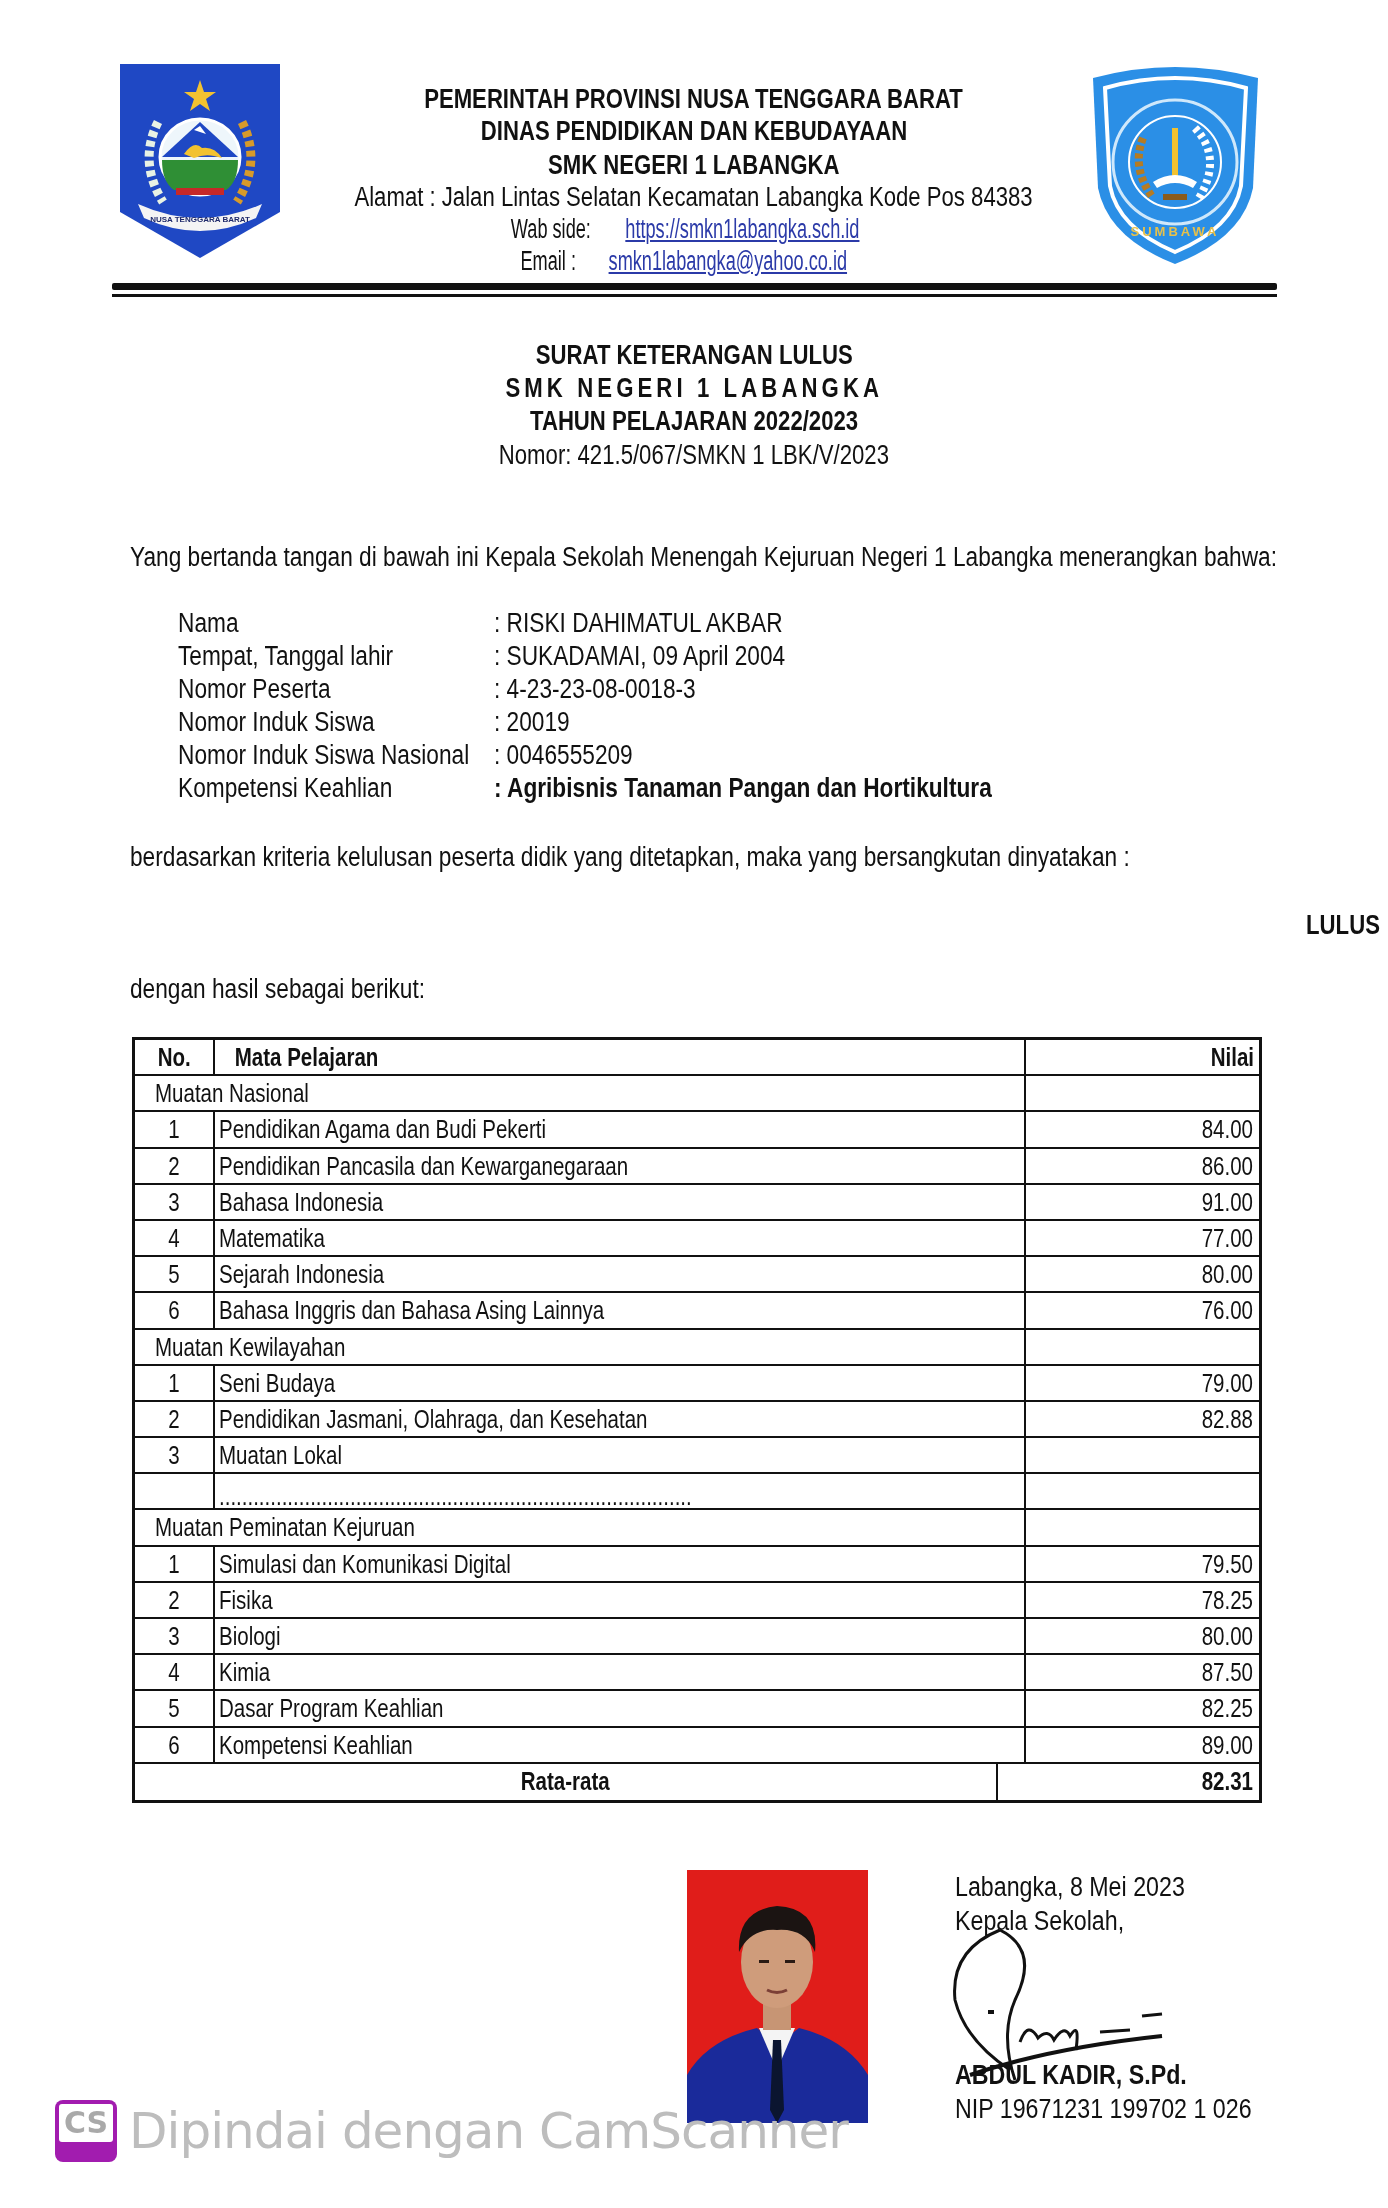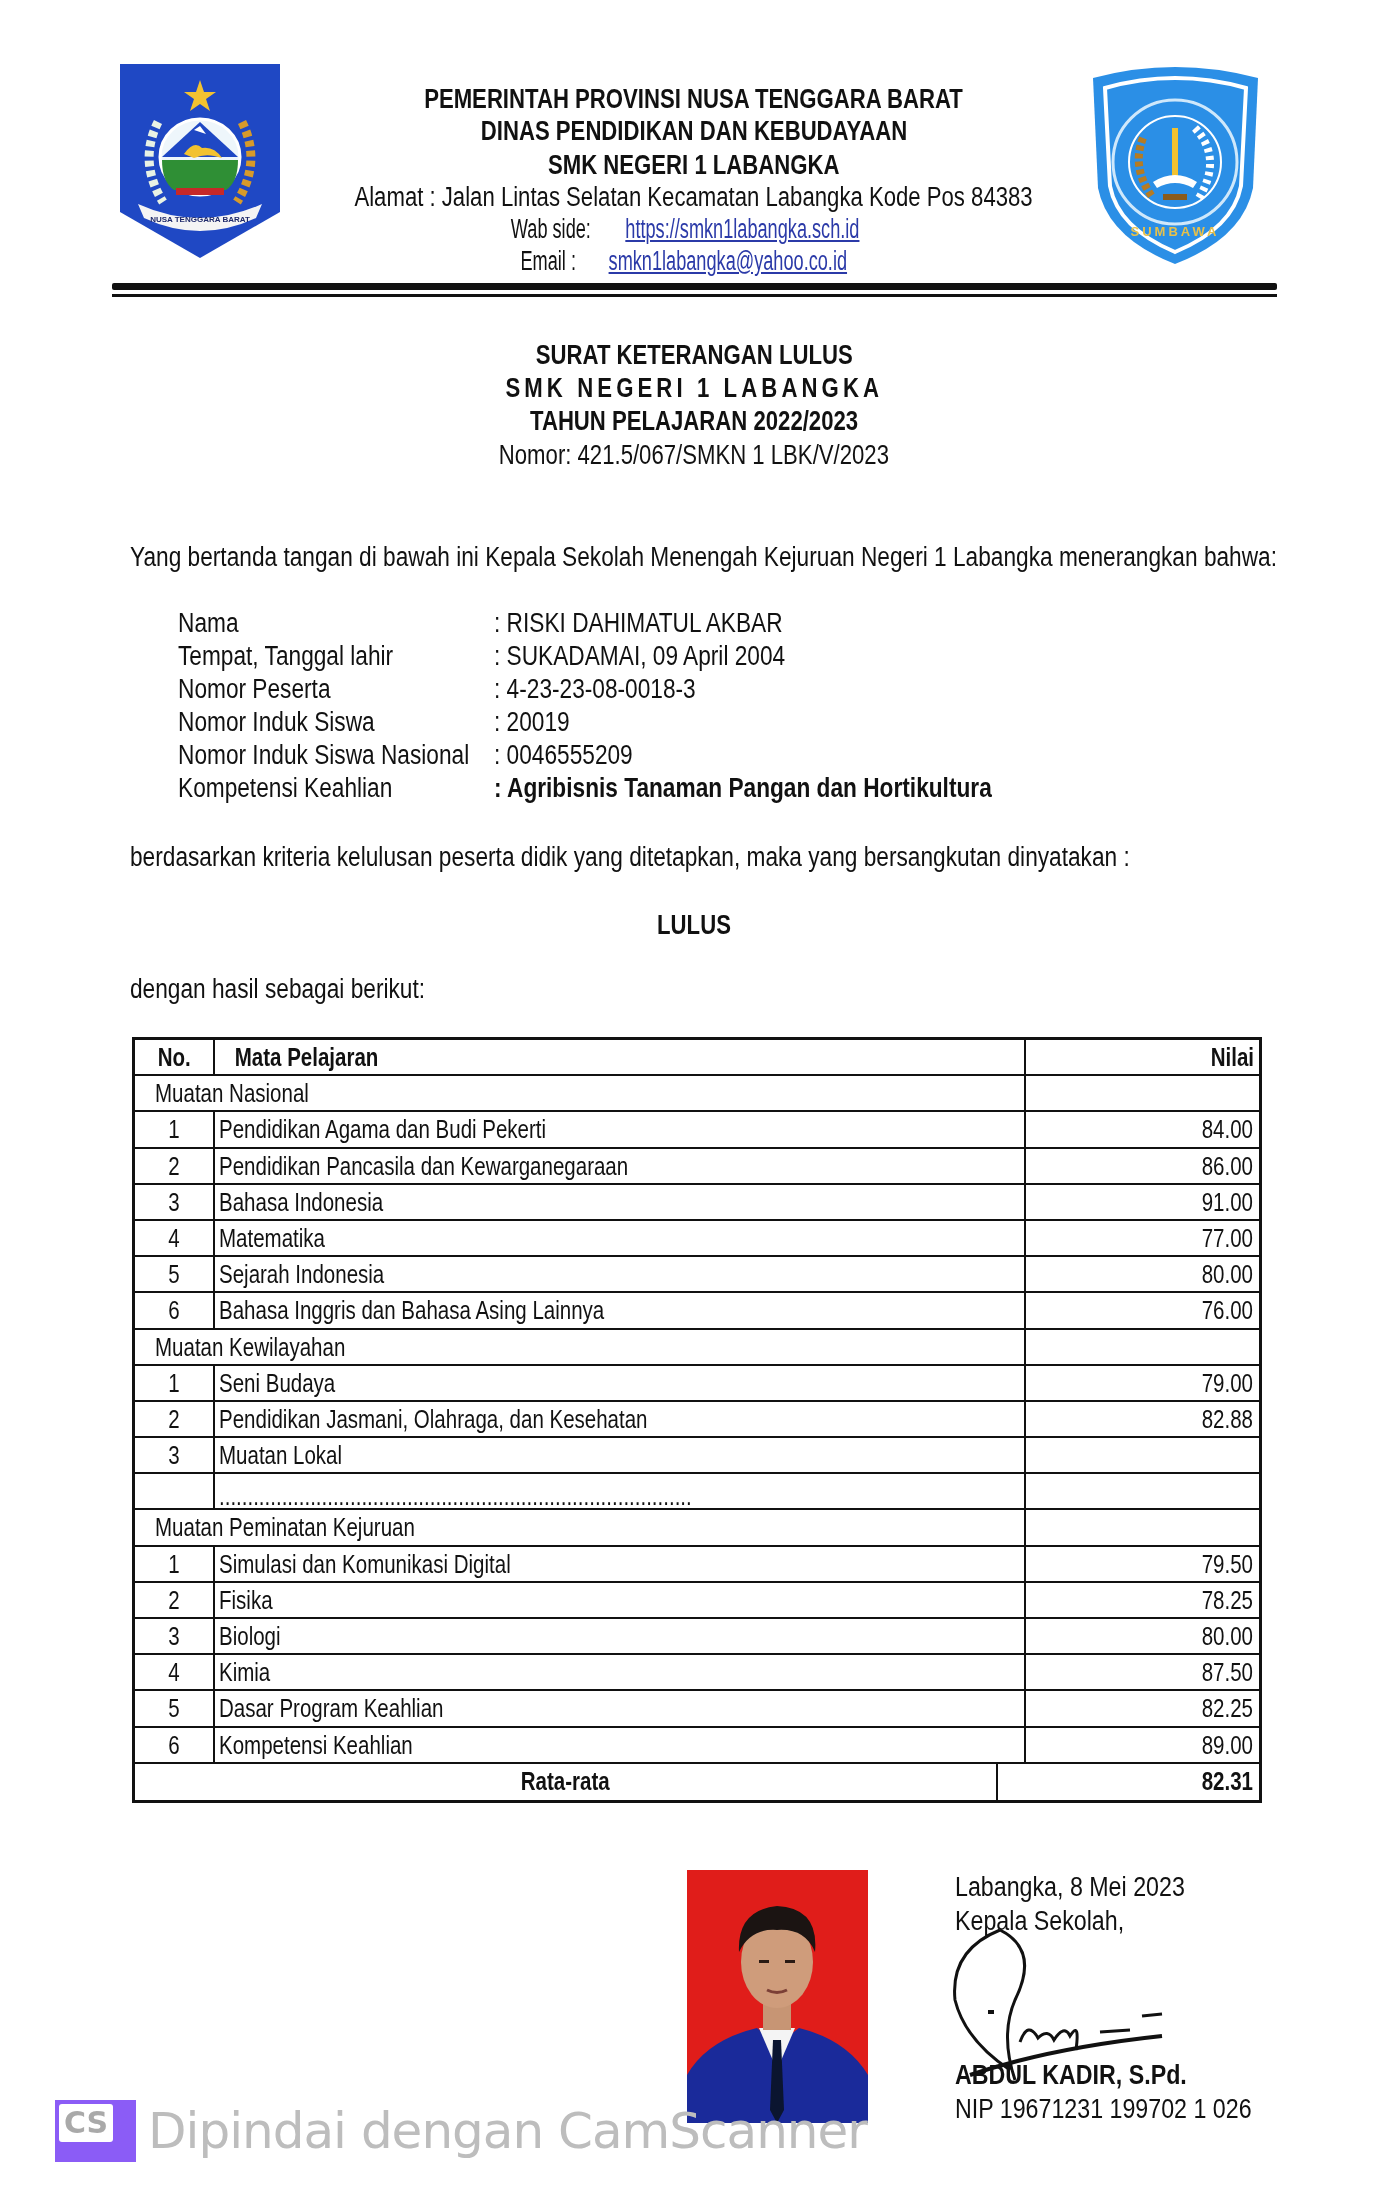--- a/index.html
+++ b/index.html
@@ -49,21 +49,21 @@
 
   
   .photo { left: 687px; top: 1870px; width: 181px; height: 253px; background: #e01d1a; overflow: hidden; }
 
   
   .sig-text { font-size: 27px; white-space: nowrap; }
   .sig-text span { display: inline-block; transform: scaleX(0.86); transform-origin: left top; }
 
   
   .wm { left: 55px; top: 2100px; display: flex; align-items: center; color: #b9b9b9; }
-  .wm-icon { width: 81px; height: 62px; border-radius: 0; background: #8b5cf6; position: relative; overflow: hidden; }
+  .wm-icon { width: 62px; height: 62px; border-radius: 8px; background: #a21caf; position: relative; overflow: hidden; }
   .wm-icon .cs { position: absolute; left: 4px; top: 4px; width: 54px; height: 38px; background: #fff; border-radius: 3px;
                  color: #a9a9a9; font-weight: bold; font-size: 30px; line-height: 38px; text-align: center; font-family: "DejaVu Sans", sans-serif; }
   .wm-text { font-size: 50px; margin-left: 12px; color: #bdbdbd; font-family: "DejaVu Sans", sans-serif; letter-spacing: -1px; }
 </style>
 </head>
 <body>
 
 <div class="abs logo-left">
   <svg width="164" height="198" viewBox="0 0 164 198">
     <path d="M2 2 H162 V150 L82 196 L2 150 Z" fill="#1f48c4"></path>
@@ -138,21 +138,21 @@
     <div class="abs info-label" style="left:0;top:0;"><span>Nomor Induk Siswa Nasional</span></div>
     <div class="abs info-value" style="left:316px;top:0;"><span>: 0046555209</span></div>
   </div>
   <div style="position:relative; height:33px;">
     <div class="abs info-label" style="left:0;top:0;"><span>Kompetensi Keahlian</span></div>
     <div class="abs info-value bold" style="left:316px;top:0;"><span>: Agribisnis Tanaman Pangan dan Hortikultura</span></div>
   </div>
 </div>
 
 <div class="abs para" style="left:130px; top:842px;"><span>berdasarkan kriteria kelulusan peserta didik yang ditetapkan, maka yang bersangkutan dinyatakan :</span></div>
-<div class="abs title-line t-b" style="top:910px;"><span>LULUS</span></div>
+<div class="abs title-line t-b" style="top:910px;text-align:right;"><span>LULUS</span></div>
 <div class="abs para" style="left:130px; top:974px;"><span>dengan hasil sebagai berikut:</span></div>
 
 <div class="abs tbl">
   <div class="row hdr-row">
     <div class="c-no"><span class="cell-txt">No.</span></div>
     <div class="c-subj" style="text-align:left;"><span class="cell-txt" style="transform-origin:center center;">Mata Pelajaran</span></div>
     <div class="c-val"><span class="cell-txt">Nilai</span></div>
   </div>
 
   <div class="row">

